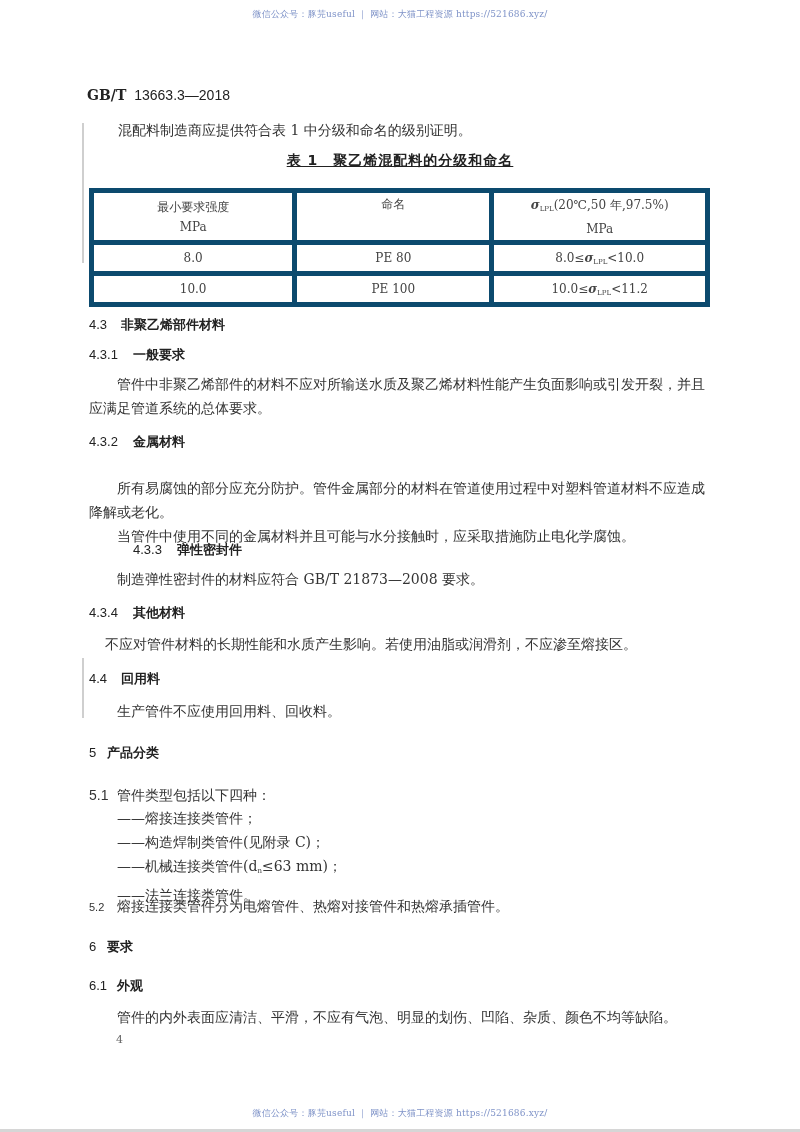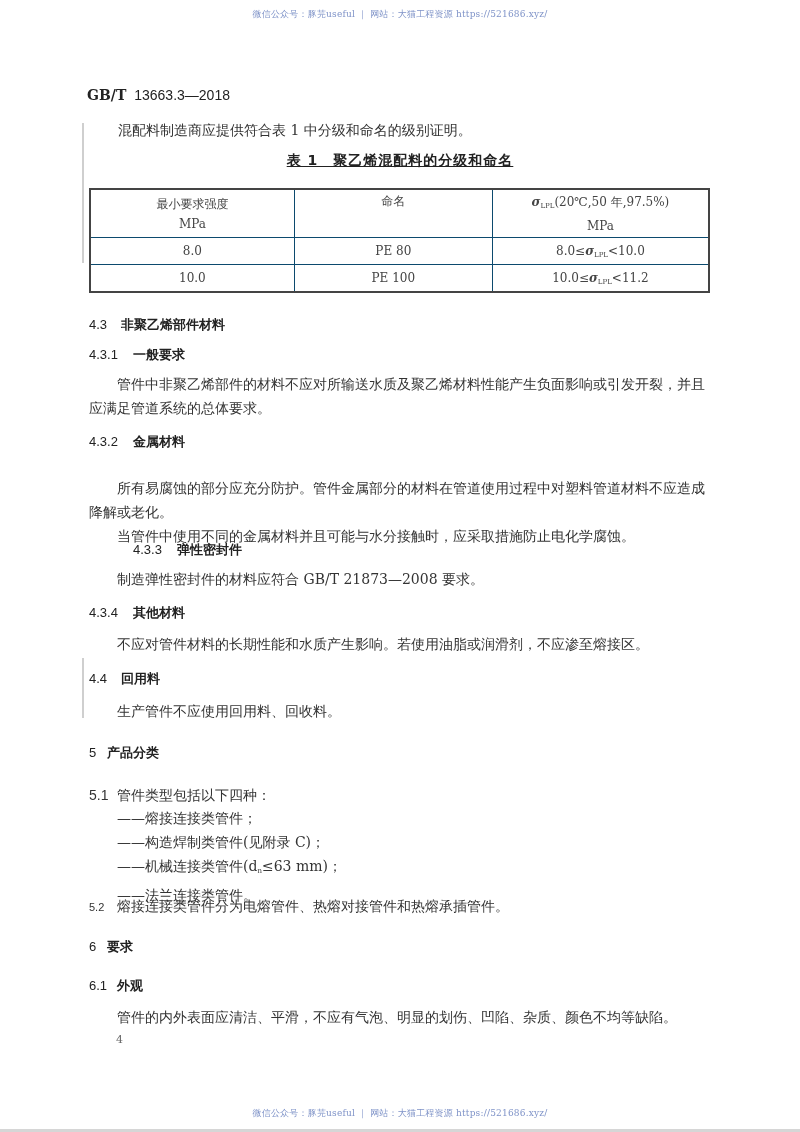--- a/index.html
+++ b/index.html
@@ -14,21 +14,21 @@
   .std-code { left: 87px; top: 87px; font-size: 14px; color: #222; font-family: "Liberation Sans", sans-serif; }
   .std-code b { font-family: "DejaVu Serif", serif; font-weight: bold; }
   .para { font-size: 14px; line-height: 24px; color: #333; }
   .heading { font-family: "DejaVu Sans", sans-serif; font-size: 13px; font-weight: bold; color: #222; }
   .heading .num { font-family: "Liberation Sans", sans-serif; font-weight: normal; display: inline-block; }
   .table-caption { left: 0; width: 800px; text-align: center; top: 152px; font-family: "DejaVu Sans", sans-serif;
                    font-weight: bold; font-size: 14px; color: #222; letter-spacing: 1px; text-decoration: underline; }
   .margin-bar { background: #cfcfcf; width: 2px; }
   table.grade { position: absolute; left: 89px; top: 188px; width: 621px; border-collapse: collapse;
                 font-size: 12px; color: #444; }
-  table.grade td, table.grade th { border: 1px solid #0c4a6e; text-align: center; font-weight: normal; }
+  table.grade td, table.grade th { border: 5px solid #0c4a6e; text-align: center; font-weight: normal; }
   table.grade { border: 2px solid #444; }
   table.grade th { height: 45px; line-height: 20px; vertical-align: middle; }
   table.grade td { height: 24px; }
   .sub { font-size: 7px; vertical-align: -2px; }
   .sigma { font-style: italic; font-weight: bold; }
   .page-num { left: 116px; top: 1033px; font-size: 11px; color: #666; }
 </style>
 </head>
 <body>
 
@@ -100,21 +100,21 @@
 <div class="abs heading" style="left:89px; top:541px;">
   <span class="num" style="width:44px;margin-left:44px;">4.3.3</span><span>弹性密封件</span>
 </div>
 <div class="abs para" style="left:117px; top:567px;">
   <div>制造弹性密封件的材料应符合 GB/T 21873—2008 要求。</div>
 </div>
 
 <div class="abs heading" style="left:89px; top:604px;">
   <span class="num" style="width:44px;">4.3.4</span><span>其他材料</span>
 </div>
-<div class="abs para" style="left:117px; top:632px;">
+<div class="abs para" style="left:105px; top:632px;">
   <div>不应对管件材料的长期性能和水质产生影响。若使用油脂或润滑剂，不应渗至熔接区。</div>
 </div>
 
 <div class="abs heading" style="left:89px; top:670px;">
   <span class="num" style="width:32px;">4.4</span><span>回用料</span>
 </div>
 <div class="abs para" style="left:117px; top:699px;">
   <div>生产管件不应使用回用料、回收料。</div>
 </div>
 

